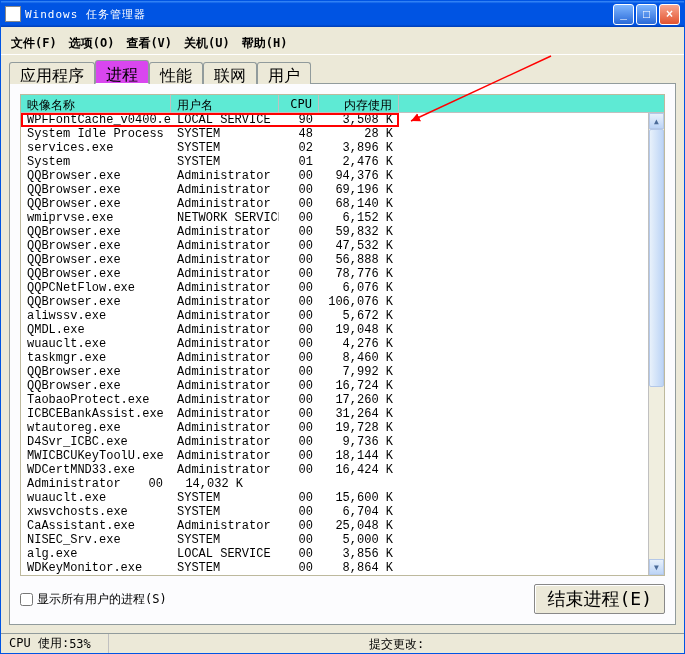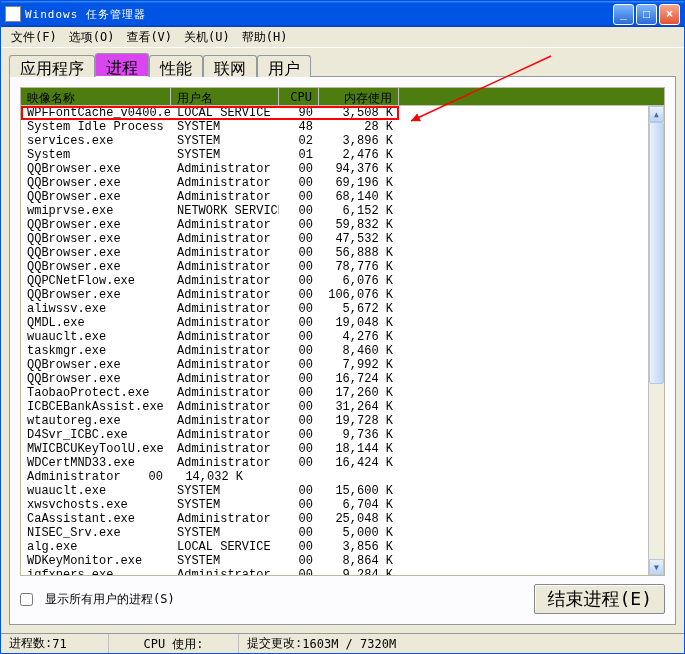--- a/index.html
+++ b/index.html
@@ -5,45 +5,45 @@
 * { margin: 0; padding: 0; box-sizing: border-box; }
 body { font-family: "SimSun", "宋体", monospace; font-size: 12px; background: #ece9d8; }
 .window { width: 685px; height: 654px; border: 1px solid #0054e3; background: #ece9d8; display: flex; flex-direction: column; position: relative; }
 .titlebar { height: 26px; background: linear-gradient(to bottom, #3c8cf8 0%, #0054e3 10%, #0054e3 90%, #003db5 100%); display: flex; align-items: center; padding: 0 4px; color: #fff; }
 .titlebar-icon { width: 16px; height: 16px; background: #fff; margin-right: 4px; display: inline-block; border: 1px solid #888; }
 .titlebar-text { flex: 1; font-size: 11px; letter-spacing: 1px; }
 .win-buttons { display: flex; gap: 2px; }
 .win-btn { width: 21px; height: 21px; border: 1px solid #fff; border-radius: 3px; display: flex; align-items: center; justify-content: center; font-family: Arial; font-weight: bold; font-size: 12px; color: #fff; cursor: pointer; }
 .win-btn.min, .win-btn.max { background: linear-gradient(to bottom,#7eb6ff,#2a6ad8); }
 .win-btn.close { background: linear-gradient(to bottom,#f8a690,#e2532f); }
-.menubar { height: 21px; background: #ece9d8; display: flex; align-items: flex-start; padding: 0 4px; border-bottom: 1px solid #fff; }
+.menubar { height: 28px; background: #ece9d8; display: flex; align-items: flex-end; padding: 0 4px; border-bottom: 1px solid #fff; font-weight: bold; }
 .menu-item { padding: 2px 6px; cursor: pointer; }
 .content-area { flex: 1; padding: 6px 8px 8px 8px; display: flex; flex-direction: column; overflow: hidden; }
 .tabs { display: flex; height: 22px; position: relative; top: 1px; z-index: 2; }
 .tab { padding: 3px 10px 2px 10px; border: 1px solid #919b9c; border-bottom: none; background: #ece9d8; margin-right: 0px; border-top-left-radius: 3px; border-top-right-radius: 3px; cursor: pointer; font-size: 16px; }
 .tab.active { background: #d946ef; border-bottom: 1px solid #fcfcfe; margin-top: -2px; padding-top: 4px; }
 .tab-panel { flex: 1; border: 1px solid #919b9c; background: #fcfcfe; padding: 10px; display: flex; flex-direction: column; overflow: hidden; }
 .list-container { flex: 1; border: 1px solid #bdb99d; background: #fff; display: flex; flex-direction: column; overflow: hidden; position: relative; }
-.list-header { display: flex; background: #4d7c0f; border-bottom: 1px solid #c0c0c0; height: 18px; flex-shrink: 0; }
+.list-header { display: flex; background: #5eead4; border-bottom: 1px solid #c0c0c0; height: 18px; flex-shrink: 0; }
 .list-header .col { border-right: 1px solid #c0c0c0; padding: 2px 6px; font-size: 12px; white-space: nowrap; overflow: hidden; }
 .list-body { flex: 1; overflow: hidden; font-family: "Courier New", monospace; font-size: 12px; position: relative; }
 .row { display: flex; height: 14px; line-height: 14px; white-space: nowrap; }
 .row .cell { padding: 0 6px; overflow: hidden; }
 .c-name { width: 150px; }
 .c-user { width: 108px; }
 .c-cpu { width: 40px; text-align: right; }
 .c-mem { width: 80px; text-align: right; padding-right: 10px; }
 .highlight { position: absolute; border: 2px solid #ff0000; pointer-events: none; }
 .scrollbar-v { width: 16px; background: #f0f0f0; border-left: 1px solid #c0c0c0; display: flex; flex-direction: column; }
 .sb-btn { height: 16px; background: linear-gradient(to bottom,#e8f1fb,#bcd4f6); border: 1px solid #b4c8e8; display:flex; align-items:center; justify-content:center; font-size:8px; color:#4b6b99; cursor:pointer;}
 .sb-track { flex:1; background:#f0eedf; position:relative;}
 .sb-thumb { position:absolute; left:0; right:0; top:0; height:60%; background: linear-gradient(to right,#e8f1fb,#bcd4f6); border:1px solid #b4c8e8; border-radius:2px;}
 .list-body-wrap { display:flex; flex:1; overflow:hidden;}
 .bottom-row { display: flex; align-items: center; justify-content: space-between; padding-top: 8px; flex-shrink: 0; }
-.checkbox-wrap { display: flex; align-items: center; gap: 12px; }
+.checkbox-wrap { display: flex; align-items: center; gap: 4px; }
 .checkbox-wrap input { width: 13px; height: 13px; }
 .btn { padding: 2px 12px; border: 1px solid #888; background: #ece9d8; border-radius: 2px; cursor: pointer; font-size: 18px; font-family: inherit; box-shadow: 1px 1px 0 #fff inset; }
 .statusbar { height: 20px; border-top: 1px solid #919b9c; display: flex; align-items: center; background: #ece9d8; font-size: 12px; }
 .status-cell { padding: 2px 8px; border-right: 1px solid #c0c0c0; height: 100%; display: flex; align-items: center; }
 .status-cell:first-child{ width:108px;}
 .status-cell:nth-child(2){ width:130px;flex-direction:column;}
 .status-cell:last-child{ border-right:none; flex:1;}
 .arrow-svg { position: absolute; pointer-events: none; z-index: 50; }
 </style>
 </head>
@@ -314,24 +314,20 @@
           <input type="checkbox" style="">
           <span>显示所有用户的进程(S)</span>
         </label>
         <button class="btn">结束进程(E)</button>
       </div>
     </div>
   </div>
 
   <div class="statusbar">
     <div class="status-cell">
-      <span>进程数: </span>
-        <span>71</span>
-    </div>
-    <div class="status-cell">
       <span>CPU 使用: </span>
         <span>53%</span>
     </div>
     <div class="status-cell">
       <span>提交更改: </span>
         <span>1603M / 7320M</span>
     </div>
   </div>
 
   <svg class="arrow-svg" style="left:400px; top:50px; width:160px; height:80px;">

